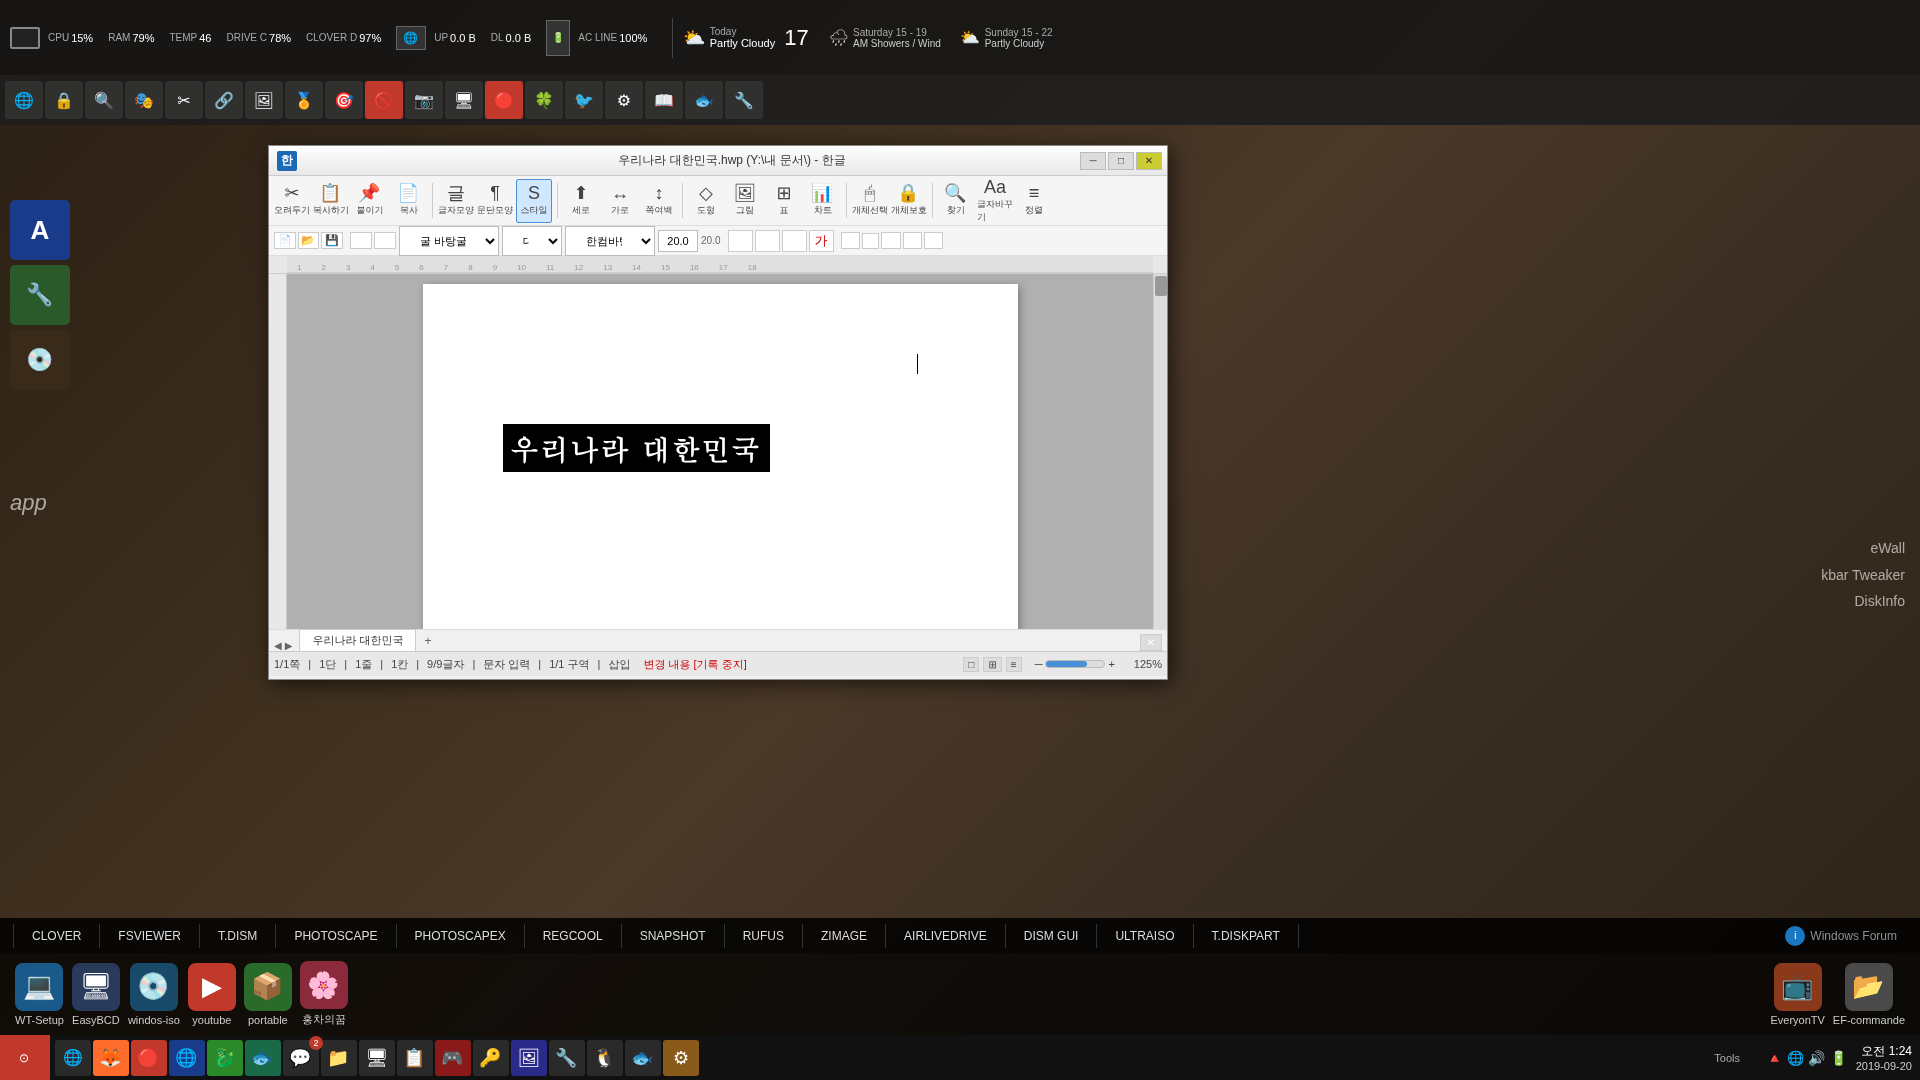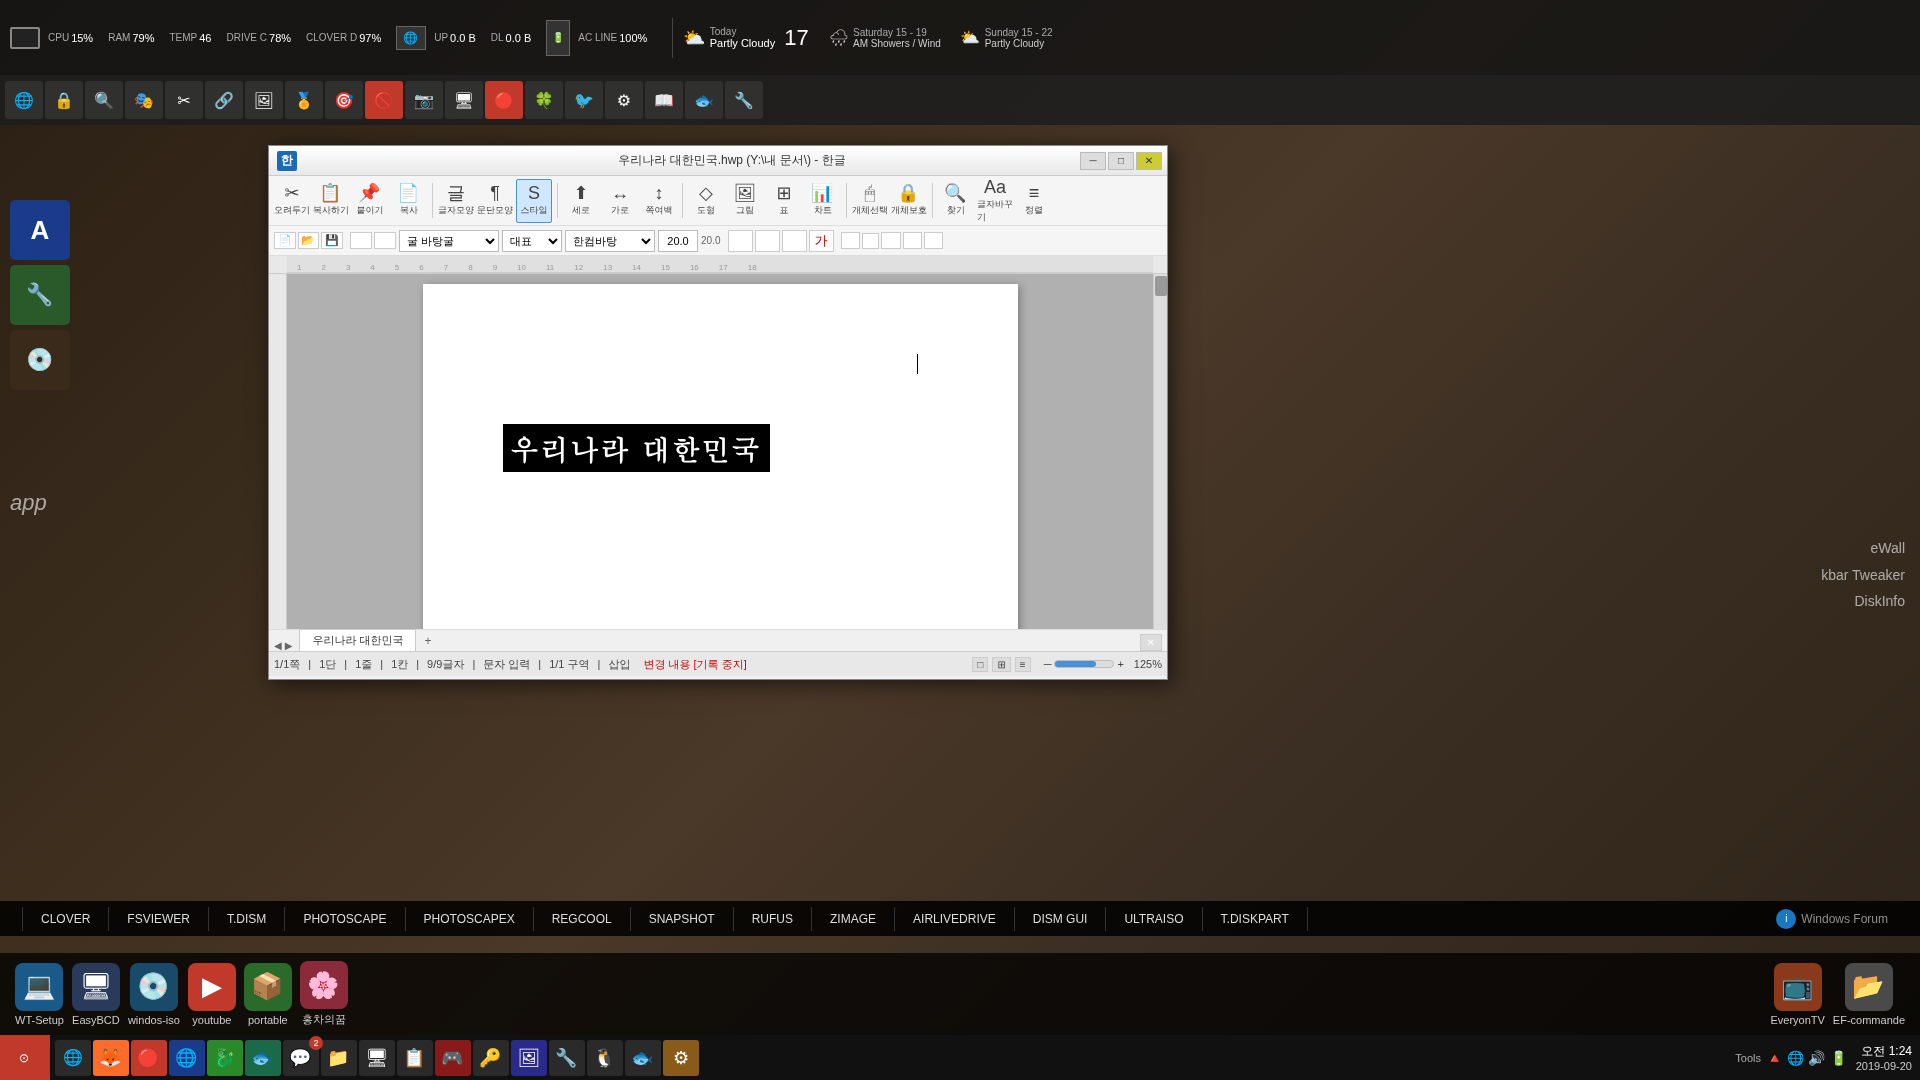--- a/index.html
+++ b/index.html
@@ -208,25 +208,25 @@
       height: 30px;
       background: #f5f5f5;
       border-bottom: 1px solid #ddd;
       display: flex;
       align-items: center;
       padding: 0 5px;
       gap: 3px;
     }
 
     .format-select {
-      height: 22px;
+      height: 30px;
       border: 1px solid #bbb;
       background: #fff;
       font-size: 11px;
-      padding: 0 3px;
+      padding: 0 16px;
     }
 
     .format-input {
       width: 40px;
       height: 22px;
       border: 1px solid #bbb;
       text-align: center;
       font-size: 11px;
     }
 
@@ -448,27 +448,27 @@
 
     .dock-app-label {
       font-size: 11px;
       color: #ccc;
       white-space: nowrap;
     }
 
     
     .shortcut-bar {
       position: absolute;
-      bottom: 144px; left: 0;
+      bottom: 127px; left: 0;
       width: 1920px;
       height: 35px;
       background: rgba(0,0,0,0.85);
       display: flex;
       align-items: center;
-      padding: 0 22px;
+      padding: 0 13px;
       gap: 0;
       z-index: 149;
     }
 
     .shortcut-item {
       padding: 5px 18px;
       color: #ddd;
       font-size: 12px;
       cursor: pointer;
       border-right: 1px solid #333;
@@ -806,21 +806,21 @@
       <span style="cursor:pointer;padding:1px 4px;border:1px solid #ccc;background:#ddd;font-size:10px;">⊞</span>
       <span style="cursor:pointer;padding:1px 4px;border:1px solid #ccc;background:#ddd;font-size:10px;">≡</span>
     </div>
     <div style="display:flex;gap:3px;align-items:center;margin-left:5px;">
       <span style="cursor:pointer;">─</span>
       <div style="width:60px;height:8px;background:#ddd;border:1px solid #bbb;position:relative;border-radius:4px;">
         <div style="width:70%;height:100%;background:#4a90d9;border-radius:4px;"></div>
       </div>
       <span style="cursor:pointer;">+</span>
     </div>
-    <span style="margin-left:2px;font-size:11px;">125%</span>
+    <span style="margin-left:11px;font-size:11px;">125%</span>
   </div>
 </div>
 
 <div class="app-dock">
   <div class="dock-app">
     <div class="dock-app-icon" style="background:#1a5a8a;">💻</div>
     <span class="dock-app-label">WT-Setup</span>
   </div>
   <div class="dock-app">
     <div class="dock-app-icon" style="background:#2a3a5a;">🖥</div>
@@ -901,21 +901,21 @@
     <div class="taskbar-icon" style="background:#8a1a1a;">🎮</div>
     <div class="taskbar-icon">🔑</div>
     <div class="taskbar-icon" style="background:#2a2a8a;">🖼</div>
     <div class="taskbar-icon">🔧</div>
     <div class="taskbar-icon">🐧</div>
     <div class="taskbar-icon">🐟</div>
     <div class="taskbar-icon" style="background:#8a5a1a;">⚙</div>
   </div>
 
   <div class="taskbar-tray">
-    <span style="margin-right:1px;color:#aaa;">Tools</span>
+    <span style="margin-right:22px;color:#aaa;">Tools</span>
     <span style="font-size:14px;">🔺</span>
     <span style="font-size:14px;">🌐</span>
     <span style="font-size:14px;">🔊</span>
     <span style="font-size:14px;">🔋</span>
     <div style="display:flex;flex-direction:column;align-items:flex-end;margin-left:4px;">
       <span style="font-size:12px;color:#fff;">오전 1:24</span>
       <span style="font-size:11px;color:#ccc;">2019-09-20</span>
     </div>
   </div>
 </div>

